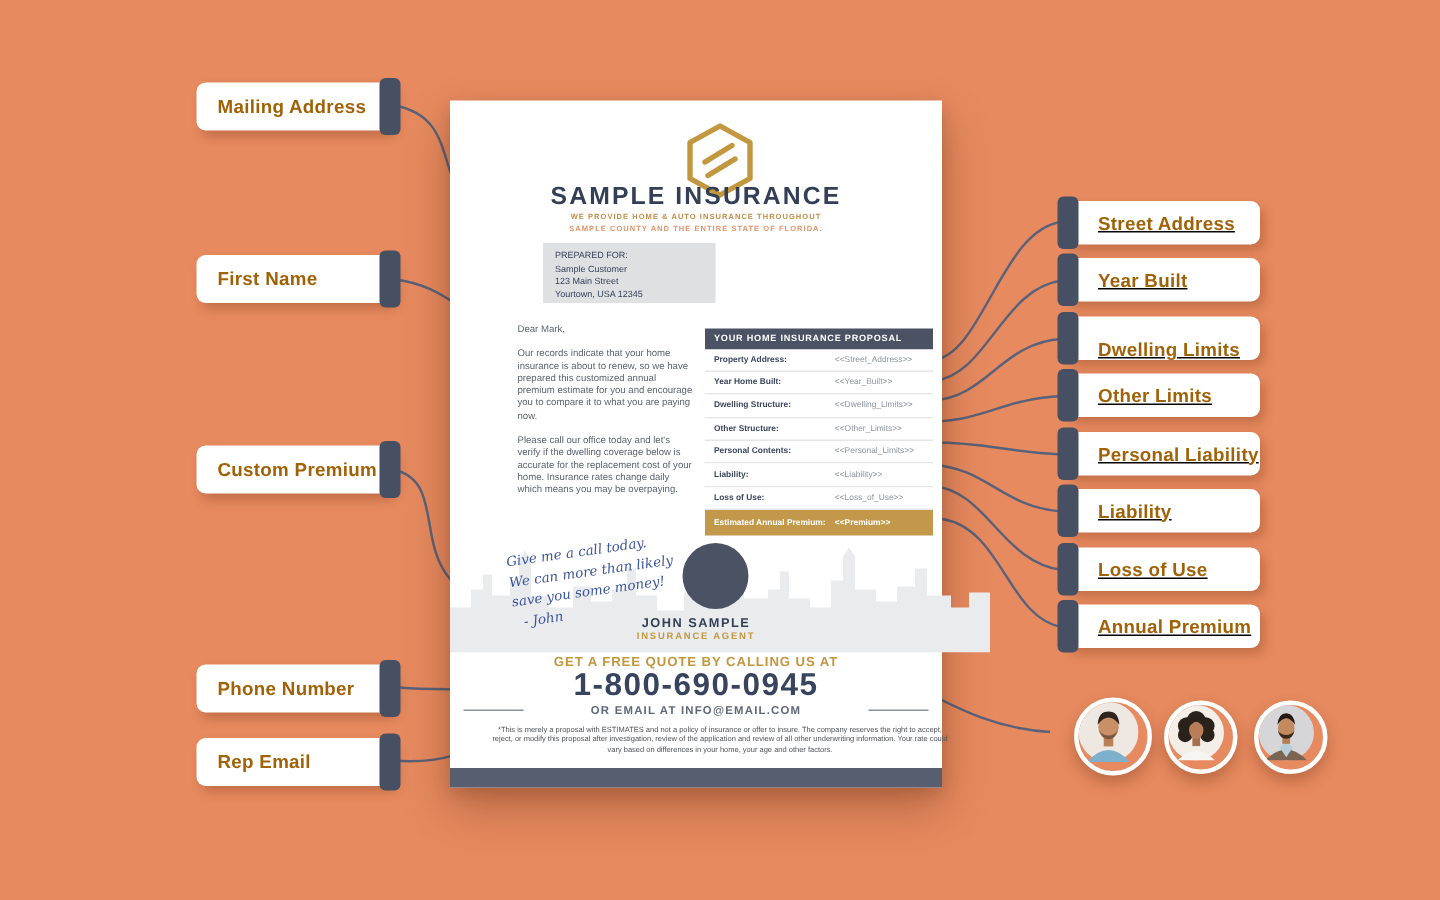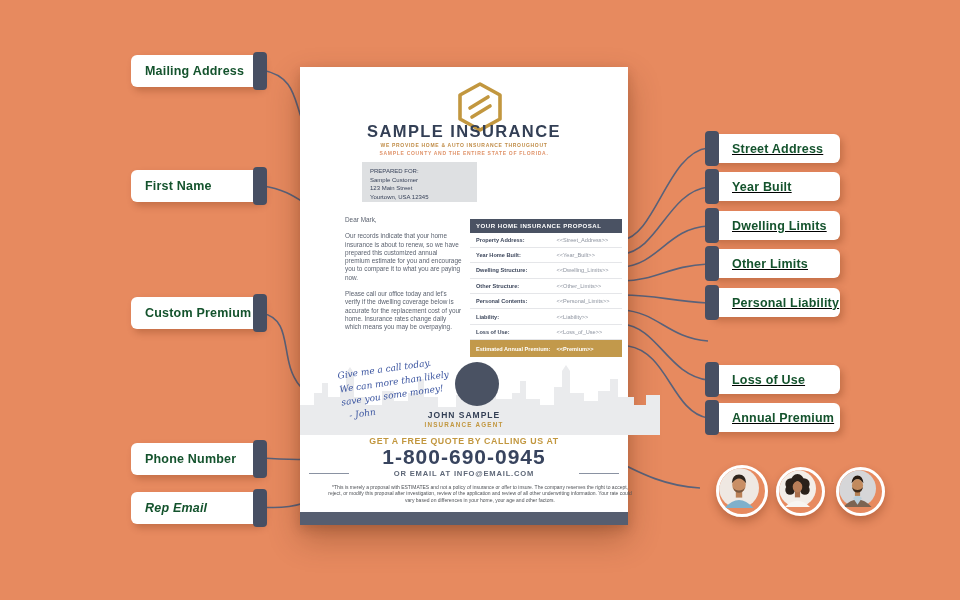--- a/index.html
+++ b/index.html
@@ -9,21 +9,21 @@
   svg.connectors path{fill:none;stroke:#59627A;stroke-width:1.6;}
 
   
   .callout{position:absolute;background:#fff;border-radius:6px;display:flex;align-items:center;
            z-index:3;box-shadow:3px 4px 7px rgba(90,30,5,0.25);}
   .callout .bar{position:absolute;top:-3px;bottom:-3px;width:14px;background:#474F63;border-radius:4px;}
   .callout-left{width:131px;height:32px;padding-left:14px;box-sizing:border-box;}
   .callout-left .bar{right:-5px;}
   .callout-right{width:130px;height:29px;padding-left:22px;box-sizing:border-box;text-decoration:underline;}
   .callout-right .bar{left:-5px;}
-  .callout .txt{font-weight:bold;font-size:12.5px;color:#14532d;letter-spacing:0.2px;white-space:nowrap;}
+  .callout .txt{font-weight:bold;font-size:12.5px;color:#a16207;letter-spacing:0.2px;white-space:nowrap;}
 
   
   .page{position:absolute;left:300px;top:67px;width:328px;height:458px;background:#fff;z-index:2;
         box-shadow:0 14px 30px rgba(70,25,0,0.30),0 4px 10px rgba(70,25,0,0.18);}
   .abs{position:absolute;}
   .center{left:0;right:0;text-align:center;}
   .brand-name{top:55px;font-size:16.5px;font-weight:bold;color:#333F55;letter-spacing:1.4px;}
   .tagline1{top:75px;font-size:5px;font-weight:bold;letter-spacing:0.7px;color:#C08C47;}
   .tagline2{top:83px;font-size:5px;font-weight:bold;letter-spacing:0.7px;color:#E0946B;}
   .prepared{left:62px;top:95px;width:115px;height:40px;background:#DEE0E2;box-sizing:border-box;
@@ -94,44 +94,48 @@
     <span class="bar"></span>
   </div>
   <div class="callout callout-left" style="left:131px;top:297px;">
     <span class="txt">Custom Premium</span>
     <span class="bar"></span>
   </div>
   <div class="callout callout-left" style="left:131px;top:443px;">
     <span class="txt">Phone Number</span>
     <span class="bar"></span>
   </div>
-  <div class="callout callout-left" style="left:131px;top:492px;font-style:italic;">
+  <div class="callout callout-left" style="left:131px;top:492px;">
     <span class="txt">Rep Email</span>
     <span class="bar"></span>
   </div>
 
   <div class="callout callout-right" style="left:710px;top:134px;">
     <span class="bar"></span>
     <span class="txt">Street Address</span>
   </div>
   <div class="callout callout-right" style="left:710px;top:172px;">
     <span class="bar"></span>
     <span class="txt">Year Built</span>
   </div>
-  <div class="callout callout-right" style="left:710px;top:211px;">
+  <div class="callout callout-right" style="left:710px;top:211px;align-items:flex-end;">
     <span class="bar"></span>
     <span class="txt">Dwelling Limits</span>
   </div>
   <div class="callout callout-right" style="left:710px;top:249px;">
     <span class="bar"></span>
     <span class="txt">Other Limits</span>
   </div>
   <div class="callout callout-right" style="left:710px;top:288px;">
     <span class="bar"></span>
     <span class="txt">Personal Liability</span>
+  </div>
+  <div class="callout callout-right" style="left:710px;top:326px;">
+    <span class="bar"></span>
+    <span class="txt">Liability</span>
   </div>
   <div class="callout callout-right" style="left:710px;top:365px;">
     <span class="bar"></span>
     <span class="txt">Loss of Use</span>
   </div>
   <div class="callout callout-right" style="left:710px;top:403px;">
     <span class="bar"></span>
     <span class="txt">Annual Premium</span>
   </div>
 

